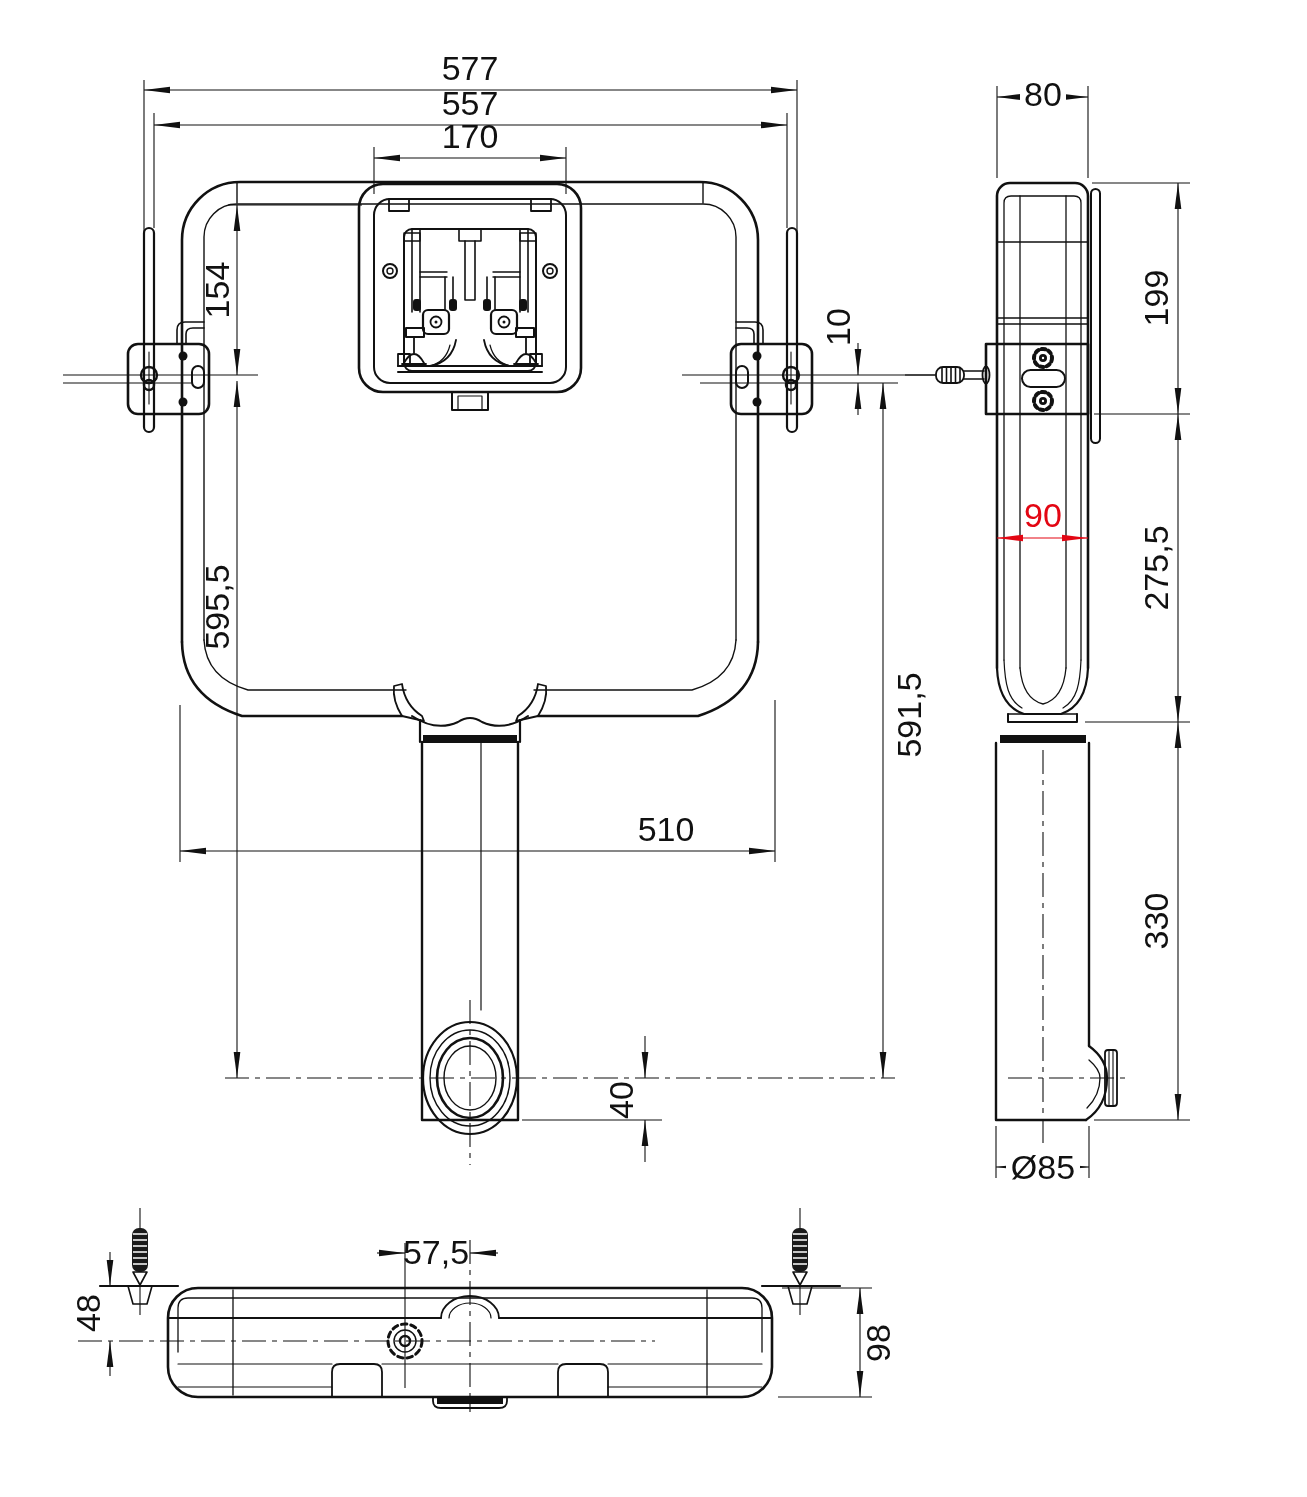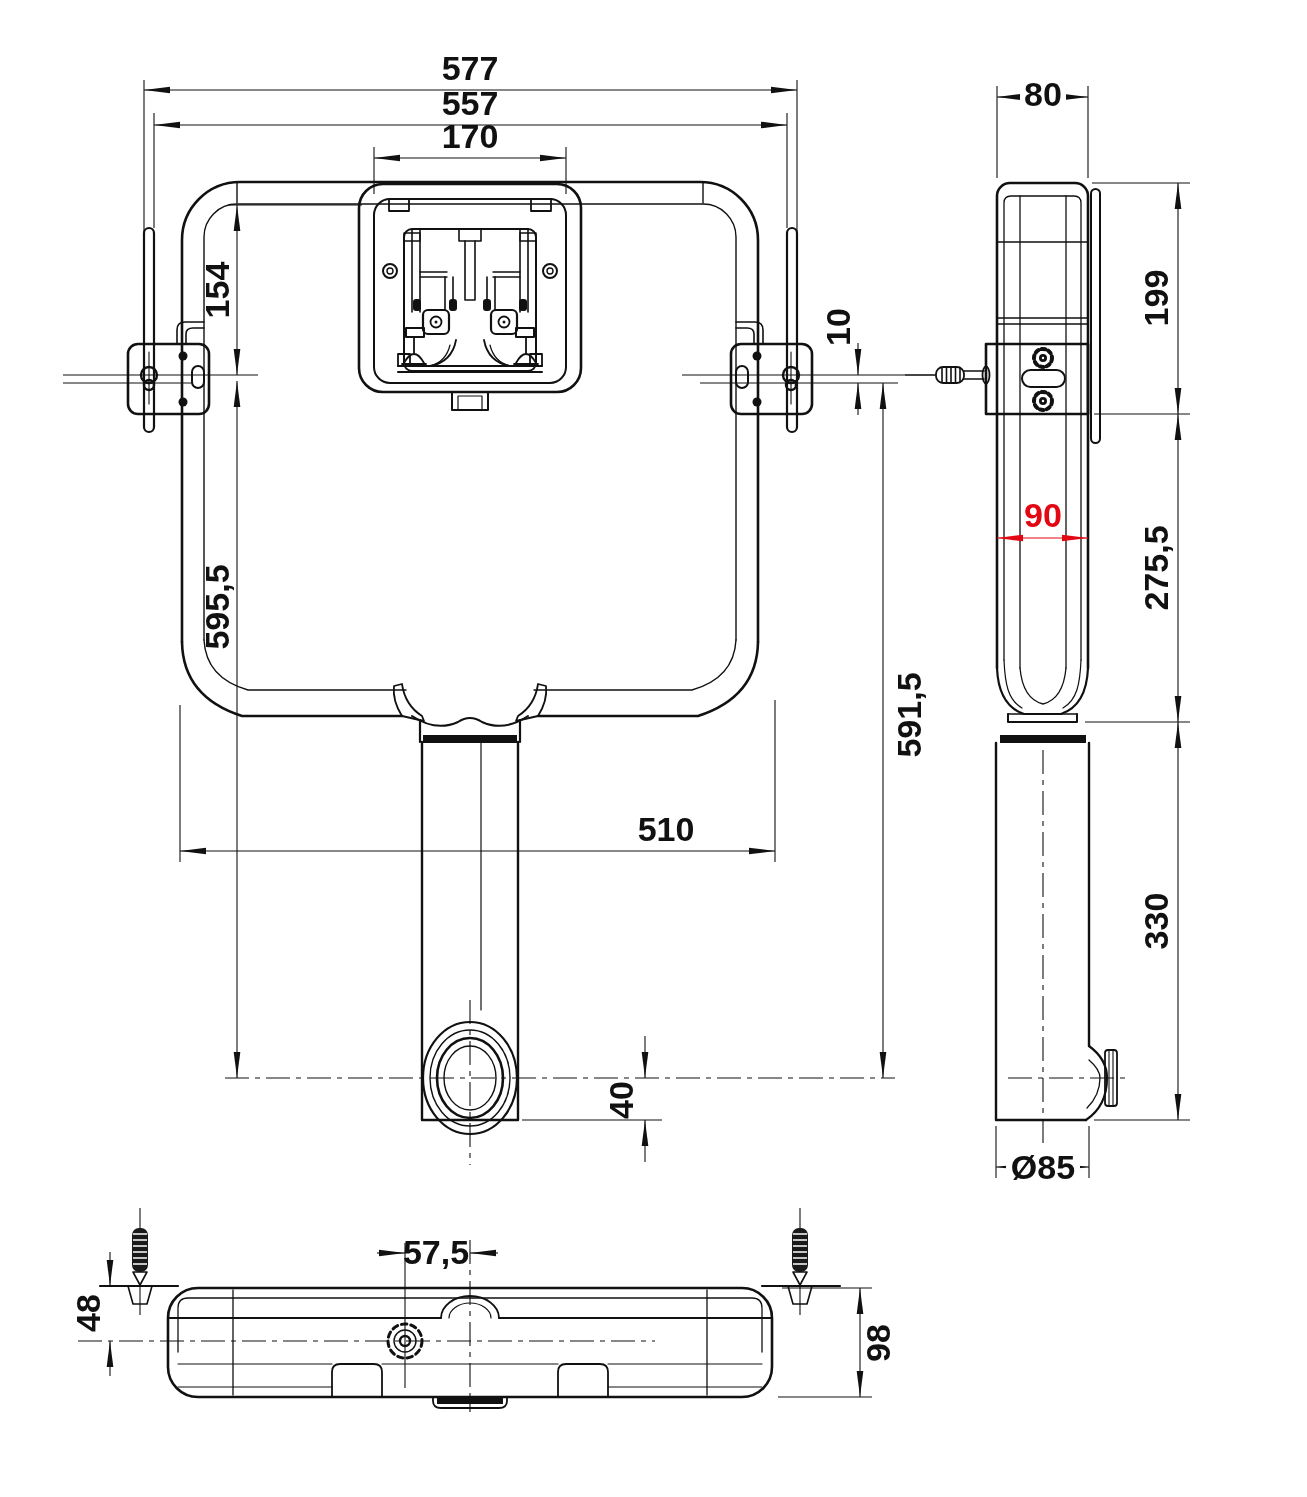--- a/index.html
+++ b/index.html
@@ -1,16 +1,16 @@
 <!DOCTYPE html>
 <html><head>
 <meta charset="utf-8">
 <style>
   html,body{margin:0;padding:0;background:#fff;}
-  .canvas{width:1307px;height:1497px;background:#fff;position:relative;overflow:hidden;font-weight:bold;}
+  .canvas{width:1307px;height:1497px;background:#fff;position:relative;overflow:hidden;}
   svg{position:absolute;left:0;top:0;}
   svg *{vector-effect:none;}
   .ln{stroke:#111;fill:none;stroke-linecap:round;stroke-linejoin:round;}
   .s1{stroke-width:1.1}.s12{stroke-width:1.2}.s13{stroke-width:1.3}.s14{stroke-width:1.4}
   .s16{stroke-width:1.6}.s18{stroke-width:1.8}.s2{stroke-width:2}.s22{stroke-width:2.2}
   .s24{stroke-width:2.4}.s26{stroke-width:2.6}.s3{stroke-width:3}.s4{stroke-width:4}
   .dim{stroke:#111;stroke-width:1.1;fill:none;}
   .dd{stroke:#111;stroke-width:1.1;fill:none;stroke-dasharray:24 6 5 6;}
   .fill{fill:#111;stroke:none;}
   .red{stroke:#e30613;}

